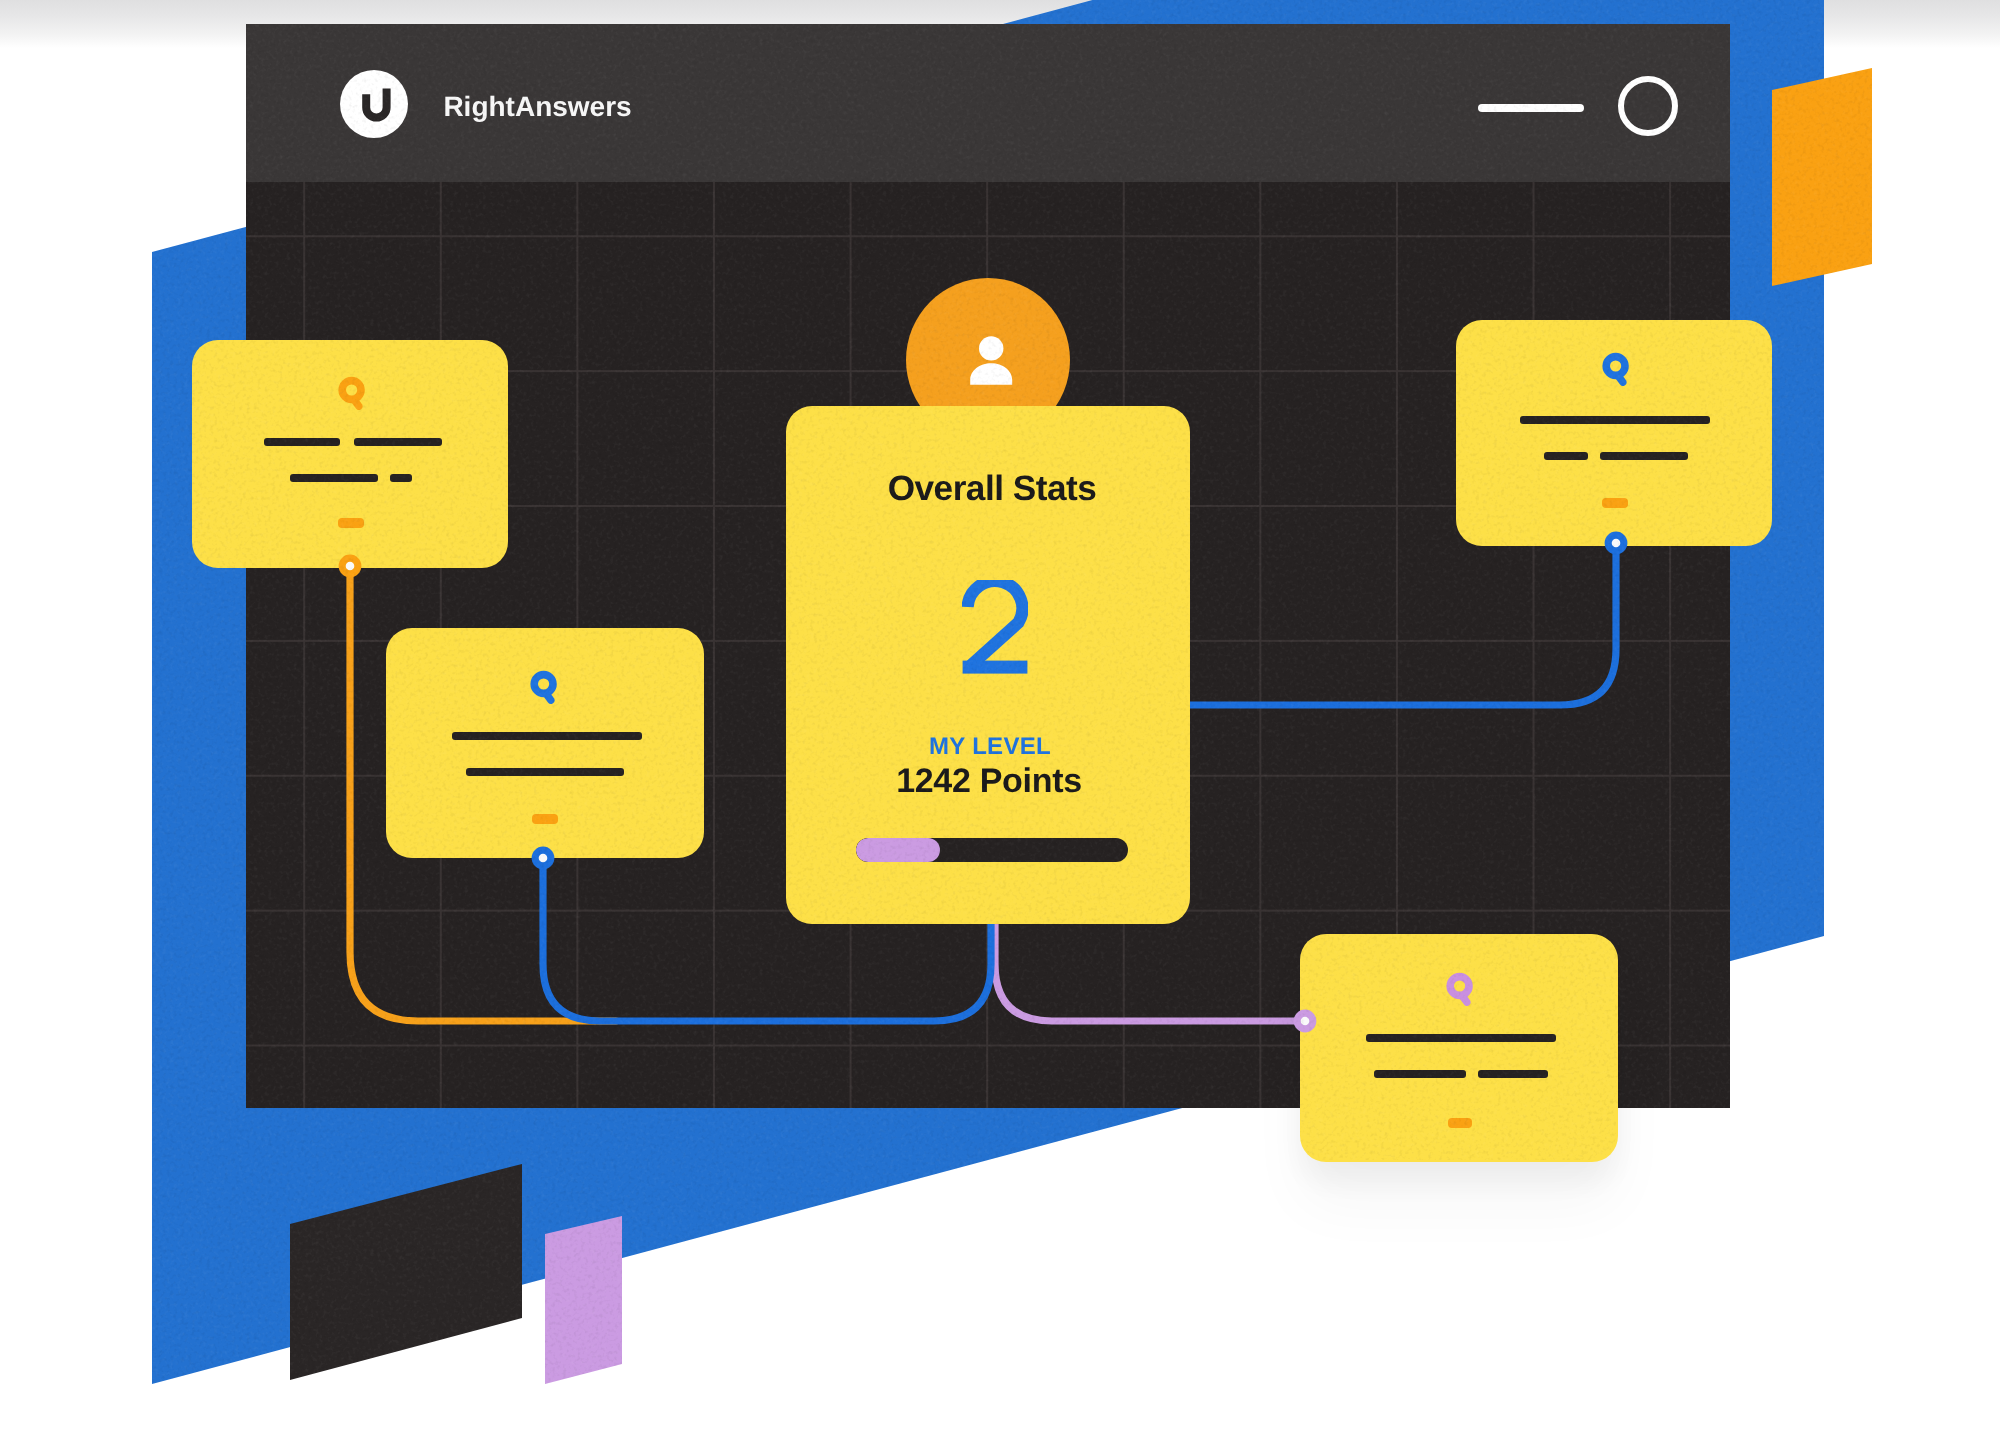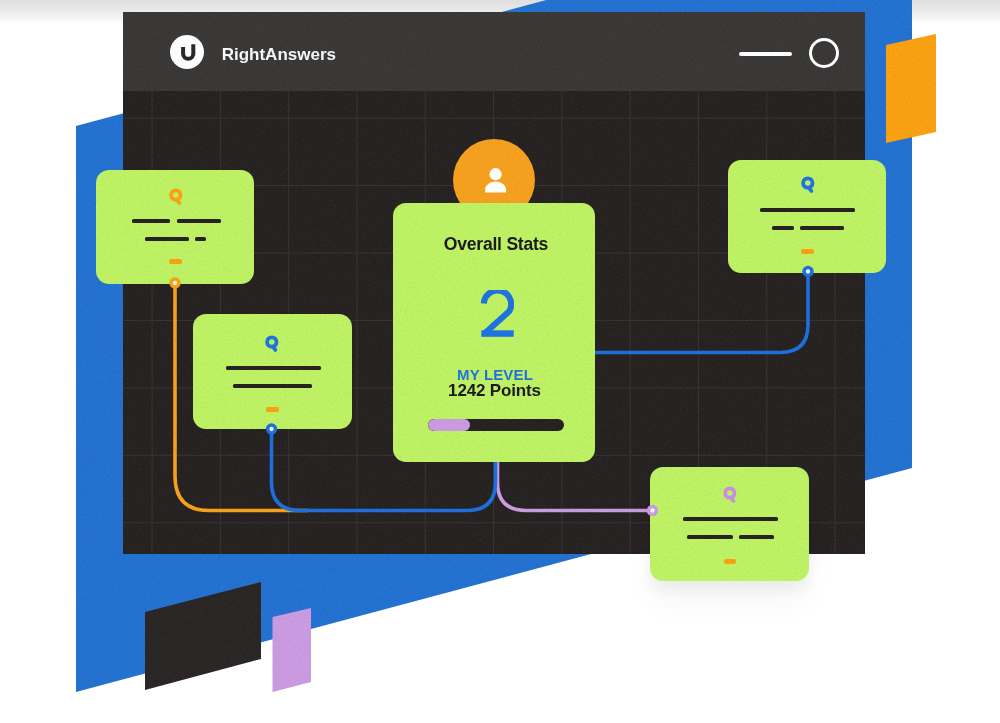--- a/index.html
+++ b/index.html
@@ -14,25 +14,25 @@
   
   #win{left:123px;top:12px;width:742px;height:542px;background:#262222;}
   #winhead{position:absolute;left:0;top:0;width:742px;height:79px;background:#3A3737;}
   #wingrid{position:absolute;left:0;top:0;width:742px;height:542px;
     background-image:
       linear-gradient(to right,  #393333 1.2px, transparent 1.2px),
       linear-gradient(to bottom, #393333 1.2px, transparent 1.2px);
     background-size:68.3px 67.45px;
     background-position:28.6px 38.2px;}
   #logo{left:170px;top:35px;width:34px;height:34px;border-radius:50%;background:#fff;}
-  #brand{transform:translateZ(0);left:221.7px;top:45.2px;font-size:17px;font-weight:bold;color:#F7F7F7;}
+  #brand{transform:translateZ(0);left:221.7px;top:45.2px;font-size:14px;font-weight:bold;color:#F7F7F7;}
   #minbtn{left:738.5px;top:52px;width:53.5px;height:3.5px;border-radius:2px;background:#fff;}
   #closebtn{left:808.6px;top:37.6px;width:30.4px;height:30.4px;border-radius:50%;border:3.5px solid #fff;box-sizing:border-box;}
   
-  .card{position:absolute;background:#bef264;border-radius:13px;text-decoration:underline;}
+  .card{position:absolute;background:#fde047;border-radius:13px;text-decoration:underline;}
   .qline{position:absolute;background:#262222;border-radius:1.5px;height:4px;}
   .dash{position:absolute;background:#FAA112;border-radius:2px;height:4.6px;}
 </style>
 </head>
 <body>
 
 <div id="stage">
 
   <div id="topfade" class="abs"></div>
 
@@ -117,21 +117,21 @@
 
   <div class="card" style="left:393px;top:203px;width:202px;height:259px;">
     <div style="position:absolute;left:2.5px;top:31px;width:201px;text-align:center;font-size:17.6px;font-weight:bold;color:#1B1A1A;letter-spacing:-0.25px;" class="txt">Overall Stats</div>
     <div style="position:absolute;left:4px;top:87px;width:201px;text-align:center;line-height:0;">
       <svg id="levelglyph" width="33" height="47" viewBox="0 0 33 47" aria-label="2">
           <path d="M2.8,13.5 a13.7,13.7 0 1 1 25.4,7.8 L3.5,43.5" fill="none" stroke="#1F73DF" stroke-width="6.1"></path>
           <rect x="0.3" y="40.3" width="32.4" height="6.5" fill="#1F73DF"></rect>
         </svg>
       
     </div>
-    <div style="position:absolute;left:1.5px;top:163px;width:201px;text-align:center;font-size:15px;font-weight:bold;color:#1F73DF;letter-spacing:0.15px;" class="txt">MY LEVEL</div>
+    <div style="position:absolute;left:1.5px;top:163px;width:201px;text-align:center;font-size:12px;font-weight:bold;color:#1F73DF;letter-spacing:0.15px;" class="txt">MY LEVEL</div>
     <div style="position:absolute;left:1px;top:177.5px;width:201px;text-align:center;font-size:17px;font-weight:bold;color:#1B1A1A;letter-spacing:-0.15px;" class="txt">1242 Points</div>
     <div style="position:absolute;left:35px;top:216px;width:136px;height:11.5px;border-radius:6px;background:#262222;overflow:hidden;">
       <div id="progfill" style="position: absolute; left: 0px; top: 0px; height: 11.5px; border-radius: 6px; background: rgb(203, 155, 226); width: 31%;"></div>
     </div>
   </div>
 
   <svg class="abs" style="left:0;top:0;" width="1000" height="723">
     <circle cx="175" cy="283" r="5.7" fill="#FAA112"></circle>
     <circle cx="175" cy="283" r="2.15" fill="#FAFAFA"></circle>
     <circle cx="271.5" cy="429" r="5.7" fill="#1C6FDD"></circle>

